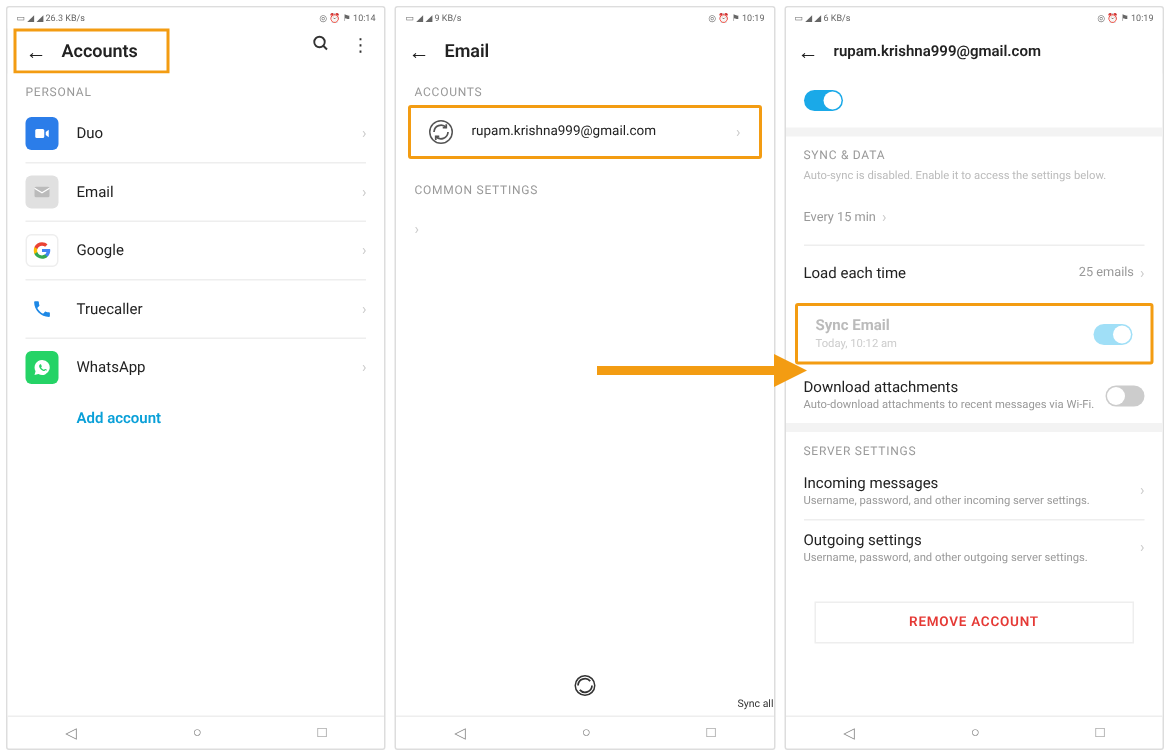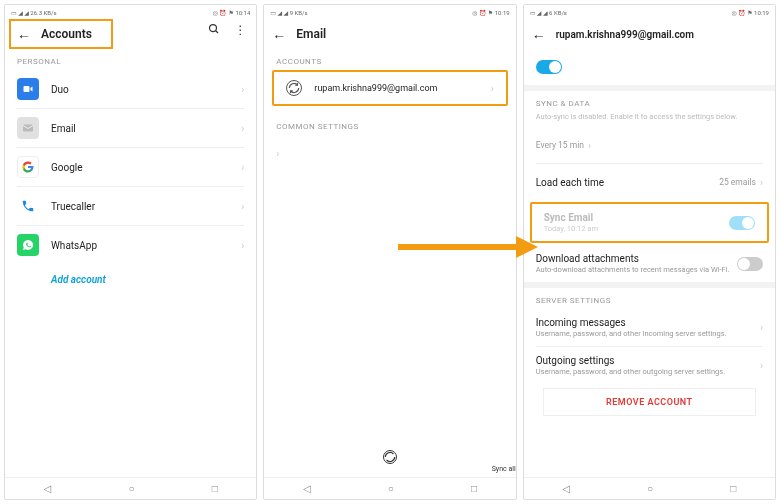--- a/index.html
+++ b/index.html
@@ -13,39 +13,39 @@
   .back-arrow { font-size: 14px; color: #222; }
   .section-label { font-size: 8px; color: #999; letter-spacing: 0.5px; padding: 8px 12px 4px; text-transform: uppercase; }
   .row { display: flex; align-items: center; padding: 8px 12px; min-height: 36px; position: relative; }
   .row .icon-slot { width: 22px; height: 22px; border-radius: 4px; display: flex; align-items: center; justify-content: center; margin-right: 12px; font-size: 11px; color: #fff; }
   .row .icon-slot.white-bg { background:#fff; border:1px solid #eee; }
   .row .label { font-size: 10px; color: #222; flex: 1; }
   .row .sub { font-size: 7.5px; color: #999; }
   .row .col2 { display:flex; flex-direction:column; flex:1; gap:1px;}
   .row .col2 .label { font-size:10px; }
   .chev { color: #ccc; font-size: 10px; }
-  .add-account { color: #0aa0d8; font-size: 10px; font-weight:600; padding: 10px 46px; font-style: italic; }
+  .add-account { color: #0aa0d8; font-size: 10px; font-weight:600; padding: 10px 46px; }
   .divider { height:1px; background:#eee; margin:0 12px; }
   .highlight { outline: 2.5px solid #f39c12; outline-offset: -2px; }
   .highlight-row { border: 2.5px solid #f39c12; border-radius:2px; }
   .body-scroll { flex:1; overflow:hidden; background:#fafafa; }
   .phone .content-white { background:#fff; }
   .toggle { width:26px; height:14px; border-radius:7px; position:relative; }
   .toggle.on { background:#1aa9e8; }
   .toggle.off { background:#ccc; }
   .toggle::after { content:""; position:absolute; top:1px; width:12px; height:12px; border-radius:50%; background:#fff; }
   .toggle.on::after { right:1px; }
   .toggle.off::after { left:1px; }
   .toggle.on-light { background:#a0dff7; }
   .toggle.on-light::after { right:1px; }
   .value-right { font-size:8.5px; color:#999; margin-right:4px; }
   .navbar { height: 22px; border-top: 1px solid #eee; display:flex; align-items:center; justify-content:space-around; color:#888; font-size:10px; }
   .syncall { text-align:right; padding:4px 0; font-size:7px; color:#333; }
   .syncall .ring { width:14px; height:14px; border:1.5px solid #333; border-radius:50%; margin:0 auto 1px; position:relative; }
-  .remove-btn { margin: 4px auto; width: 85%; background:#fff; border:1px solid #eee; color:#e53935; font-size:9px; font-weight:600; text-align:center; padding:8px 0; letter-spacing:0.5px; }
+  .remove-btn { margin: 17px auto; width: 85%; background:#fff; border:1px solid #eee; color:#e53935; font-size:9px; font-weight:600; text-align:center; padding:8px 0; letter-spacing:0.5px; }
   .arrow-overlay { position:absolute; left:398px; top:232px; pointer-events:none; }
   .card-gap { height:6px; background:#f3f3f3; }
   svg { display:block; }
 </style>
 </head>
 <body>
 
 <div class="container">
 
   <div class="phone">

